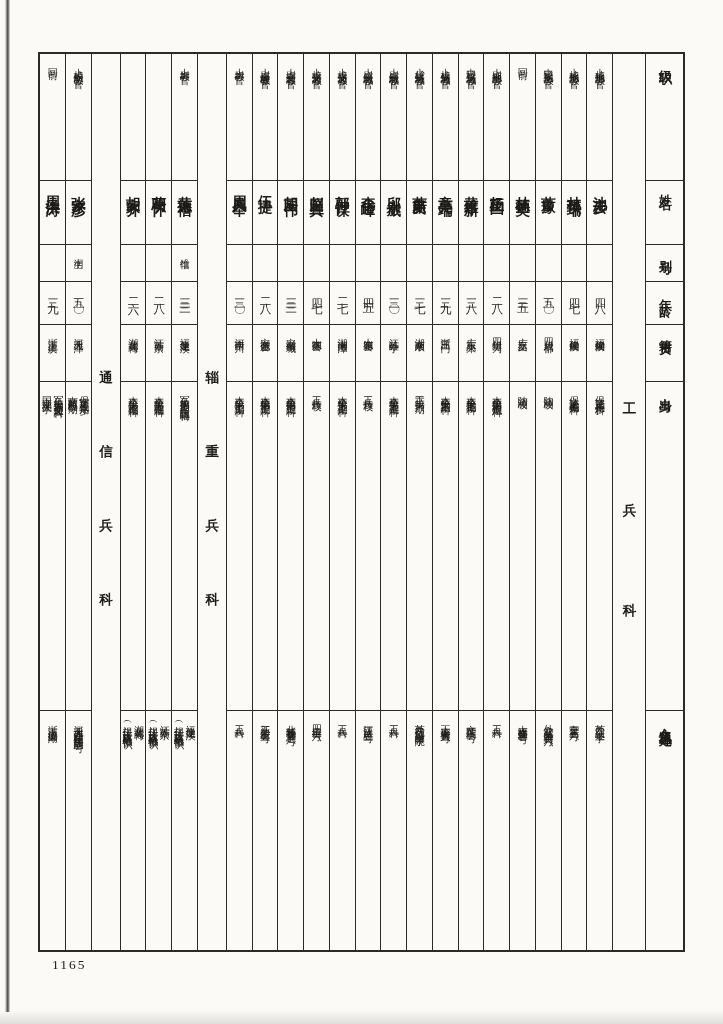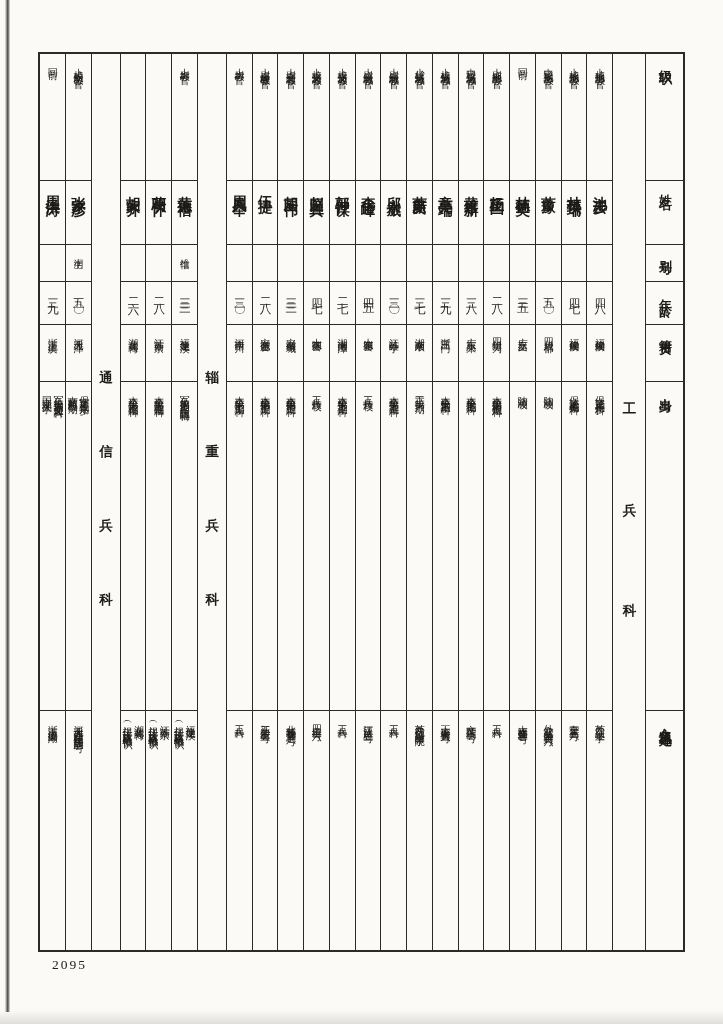--- a/index.html
+++ b/index.html
@@ -599,15 +599,15 @@
         <div class="cell cell-origin">
           <span class="vtext">军校第六期交通兵科
 国立浙江大学</span>
         </div>
         <div class="cell cell-addr">
           <span class="vtext">浙江上虞梁湖</span>
         </div>
       </div>
     </div>
 
-  <div class="page-number">2095</div>
+  <div class="page-number">1165</div>
   <div class="bottom-shade"></div>
 </div>
 
 </body></html>

